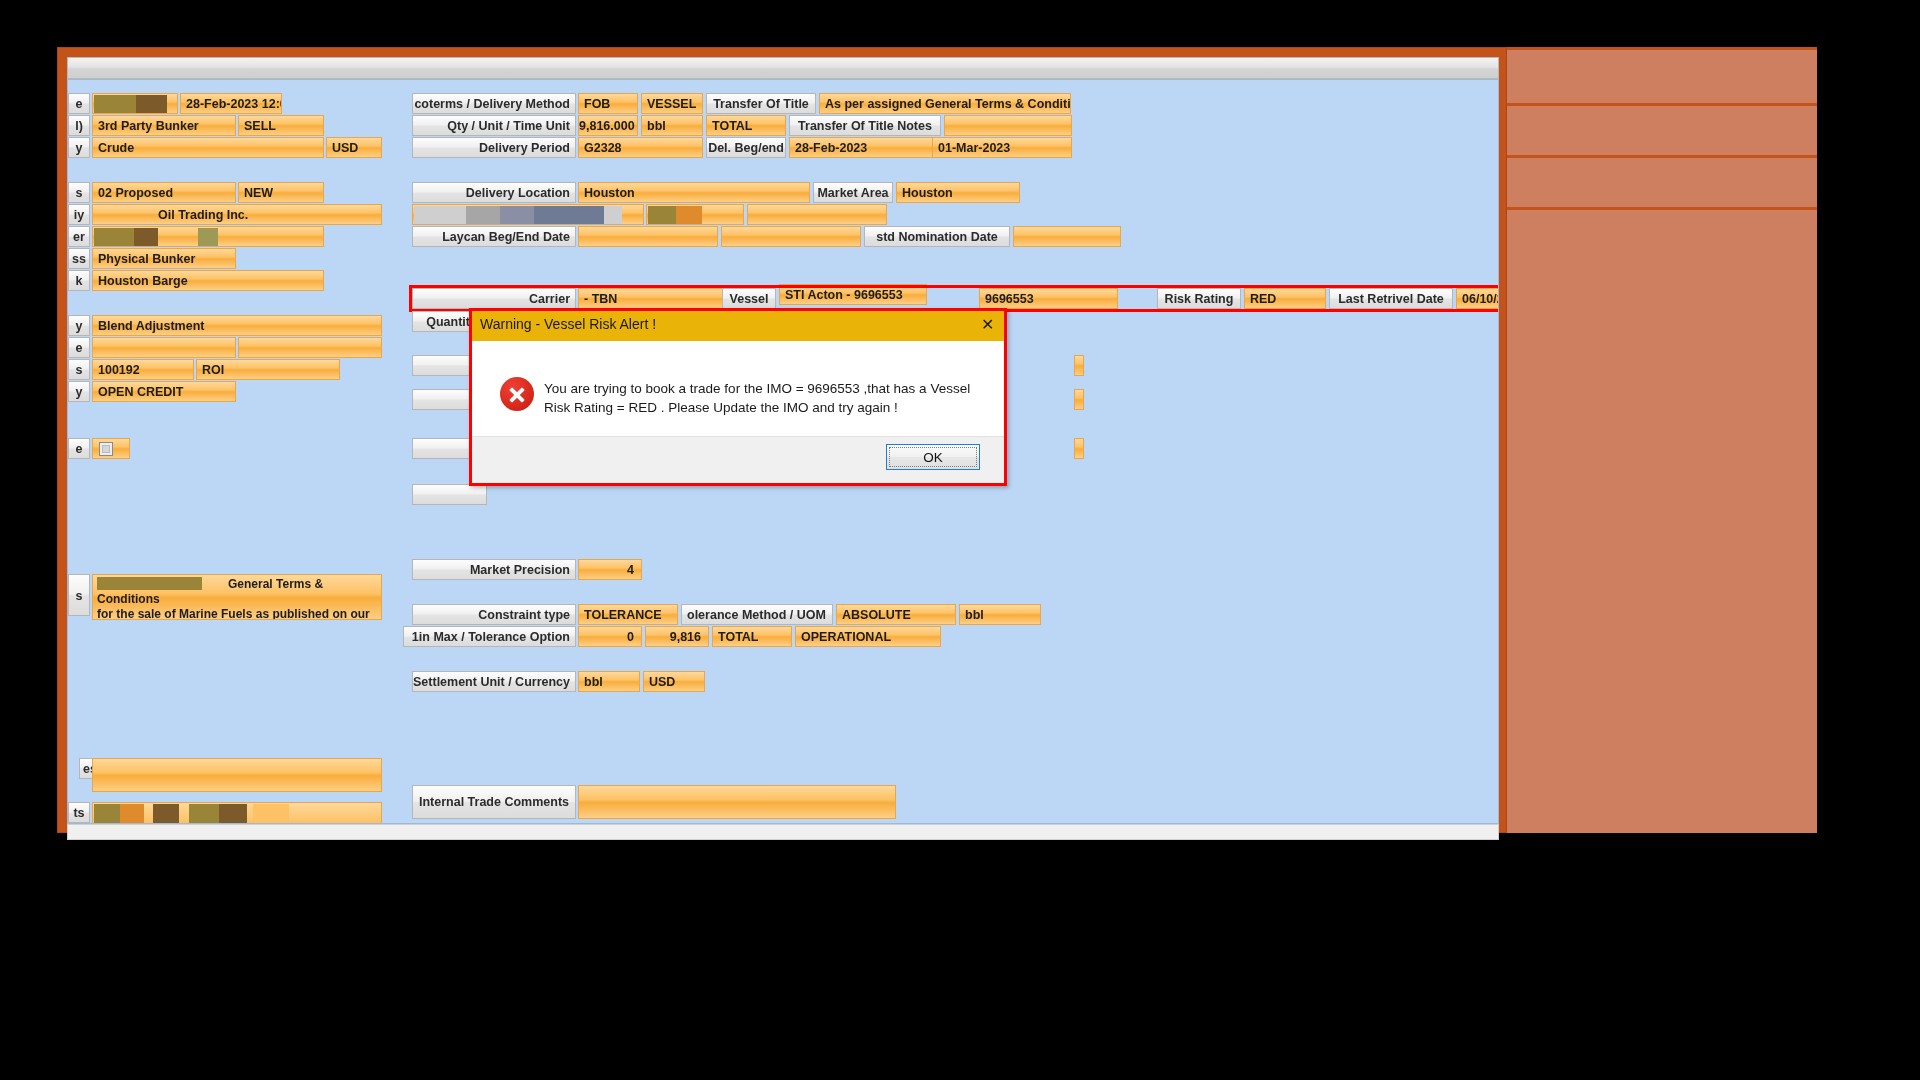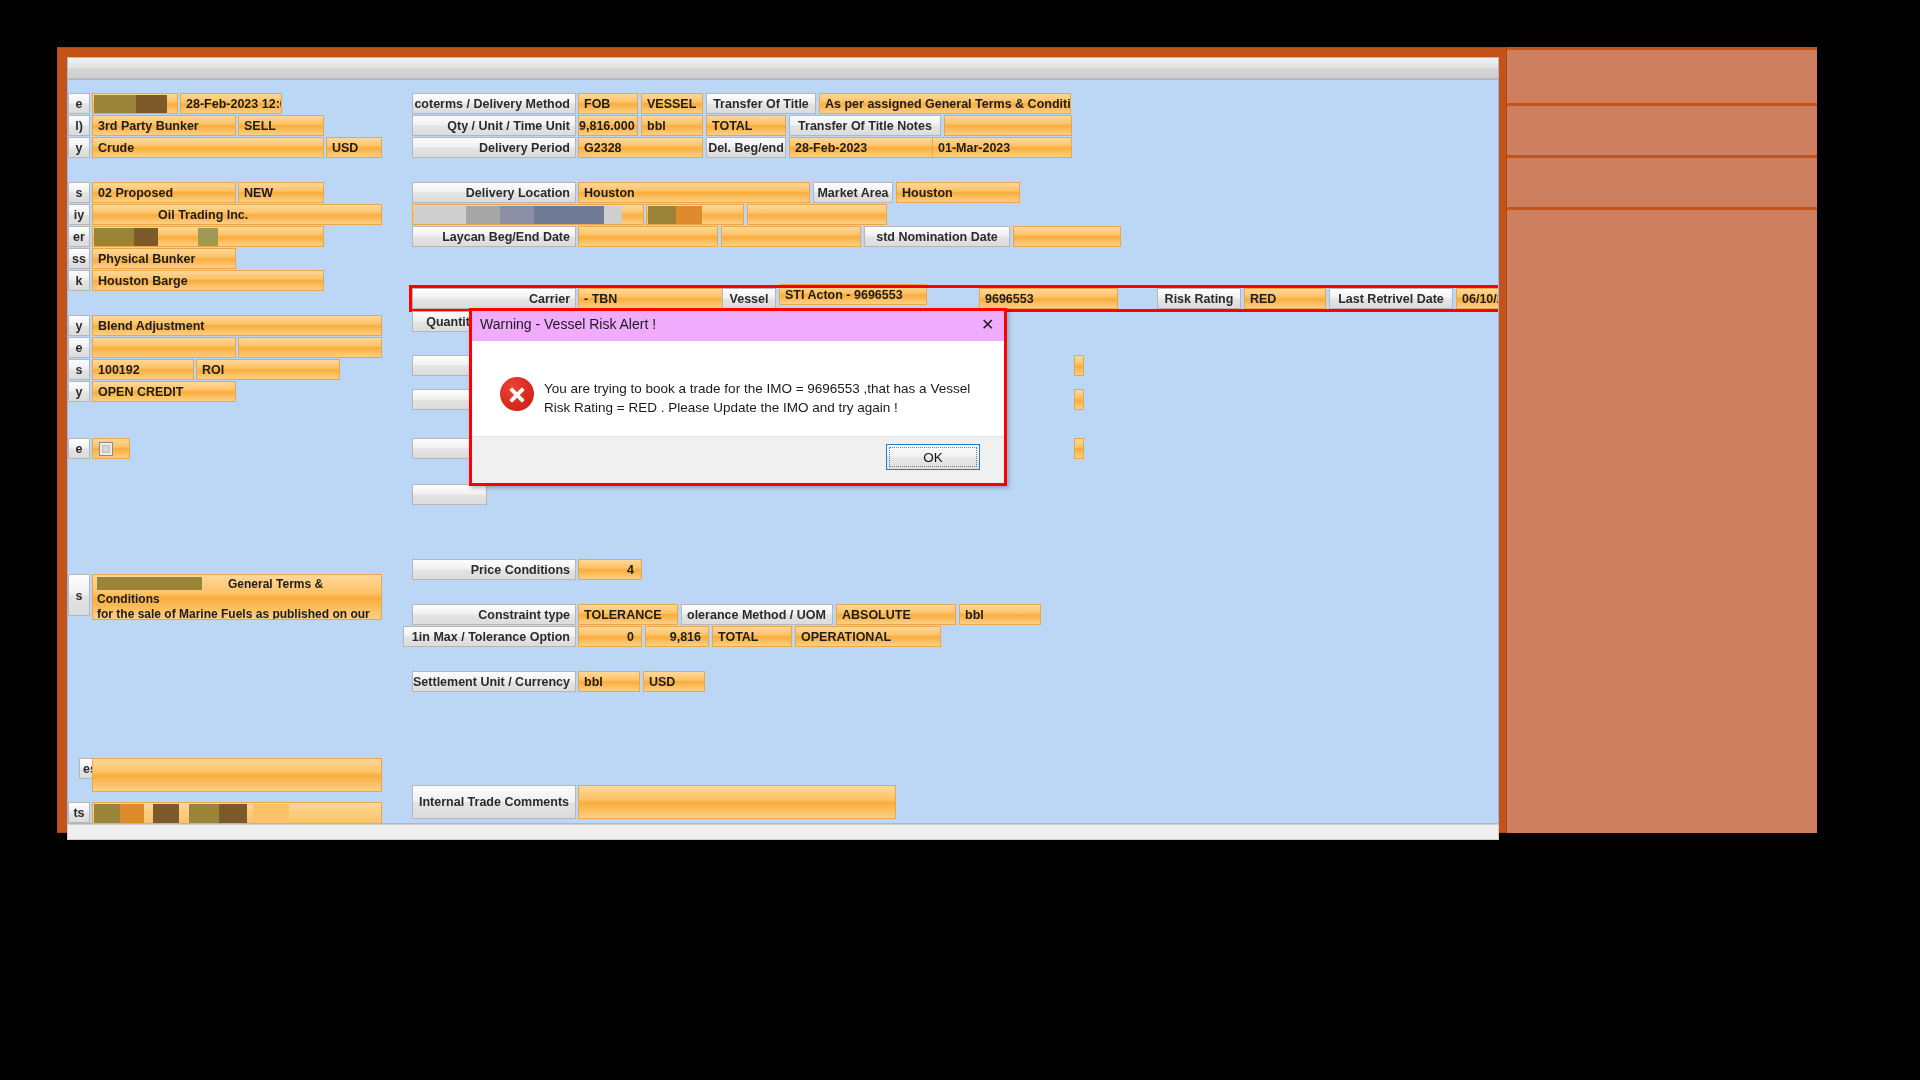--- a/index.html
+++ b/index.html
@@ -104,21 +104,21 @@
   
   .dlg{
     position:absolute;left:469px;top:308px;width:538px;height:178px;
     background:#ffffff;
     border:3px solid #fe0000;
     box-sizing:border-box;
     box-shadow:2px 2px 4px rgba(0,0,0,.25);
   }
   .dlg-title{
     position:absolute;left:0;top:0;width:100%;height:30px;
-    background:#f0abfc;
+    background:#eab308;
   }
   .dlg-title span.t{
     position:absolute;left:8px;top:5px;
     font-size:14px;color:#1a1a1a;font-weight:normal;
   }
   .dlg-close{
     position:absolute;right:7px;top:4px;width:22px;height:20px;
     background:transparent;border:none;cursor:default;
     color:#1a1a1a;font-size:16px;line-height:18px;text-align:center;
     font-family:"DejaVu Sans",sans-serif;
@@ -314,21 +314,21 @@
       <div class="fld empty" style="left:653px;top:231px;width:250px;"></div>
 
       <div class="lbl" style="left:344px;top:275px;width:75px;"></div>
       <div class="lbl" style="left:344px;top:309px;width:75px;"></div>
       <div class="lbl" style="left:344px;top:358px;width:75px;"></div>
       <div class="lbl" style="left:344px;top:404px;width:75px;"></div>
       <div class="fld empty" style="left:1006px;top:275px;width:10px;"></div>
       <div class="fld empty" style="left:1006px;top:309px;width:10px;"></div>
       <div class="fld empty" style="left:1006px;top:358px;width:10px;"></div>
 
-      <div class="lbl" style="left:344px;top:479px;width:164px;">Price Conditions</div>
+      <div class="lbl" style="left:344px;top:479px;width:164px;">Market Precision</div>
       <div class="fld num" style="left:510px;top:479px;width:64px;">4</div>
 
       <div class="lbl" style="left:344px;top:524px;width:164px;">Constraint type</div>
       <div class="fld" style="left:510px;top:524px;width:100px;">TOLERANCE</div>
       <div class="lbl l" style="left:613px;top:524px;width:152px;">olerance Method / UOM</div>
       <div class="fld" style="left:768px;top:524px;width:120px;">ABSOLUTE</div>
       <div class="fld" style="left:891px;top:524px;width:82px;">bbl</div>
 
       <div class="lbl" style="left:335px;top:546px;width:173px;">1in Max / Tolerance Option</div>
       <div class="fld num" style="left:510px;top:546px;width:64px;">0</div>

